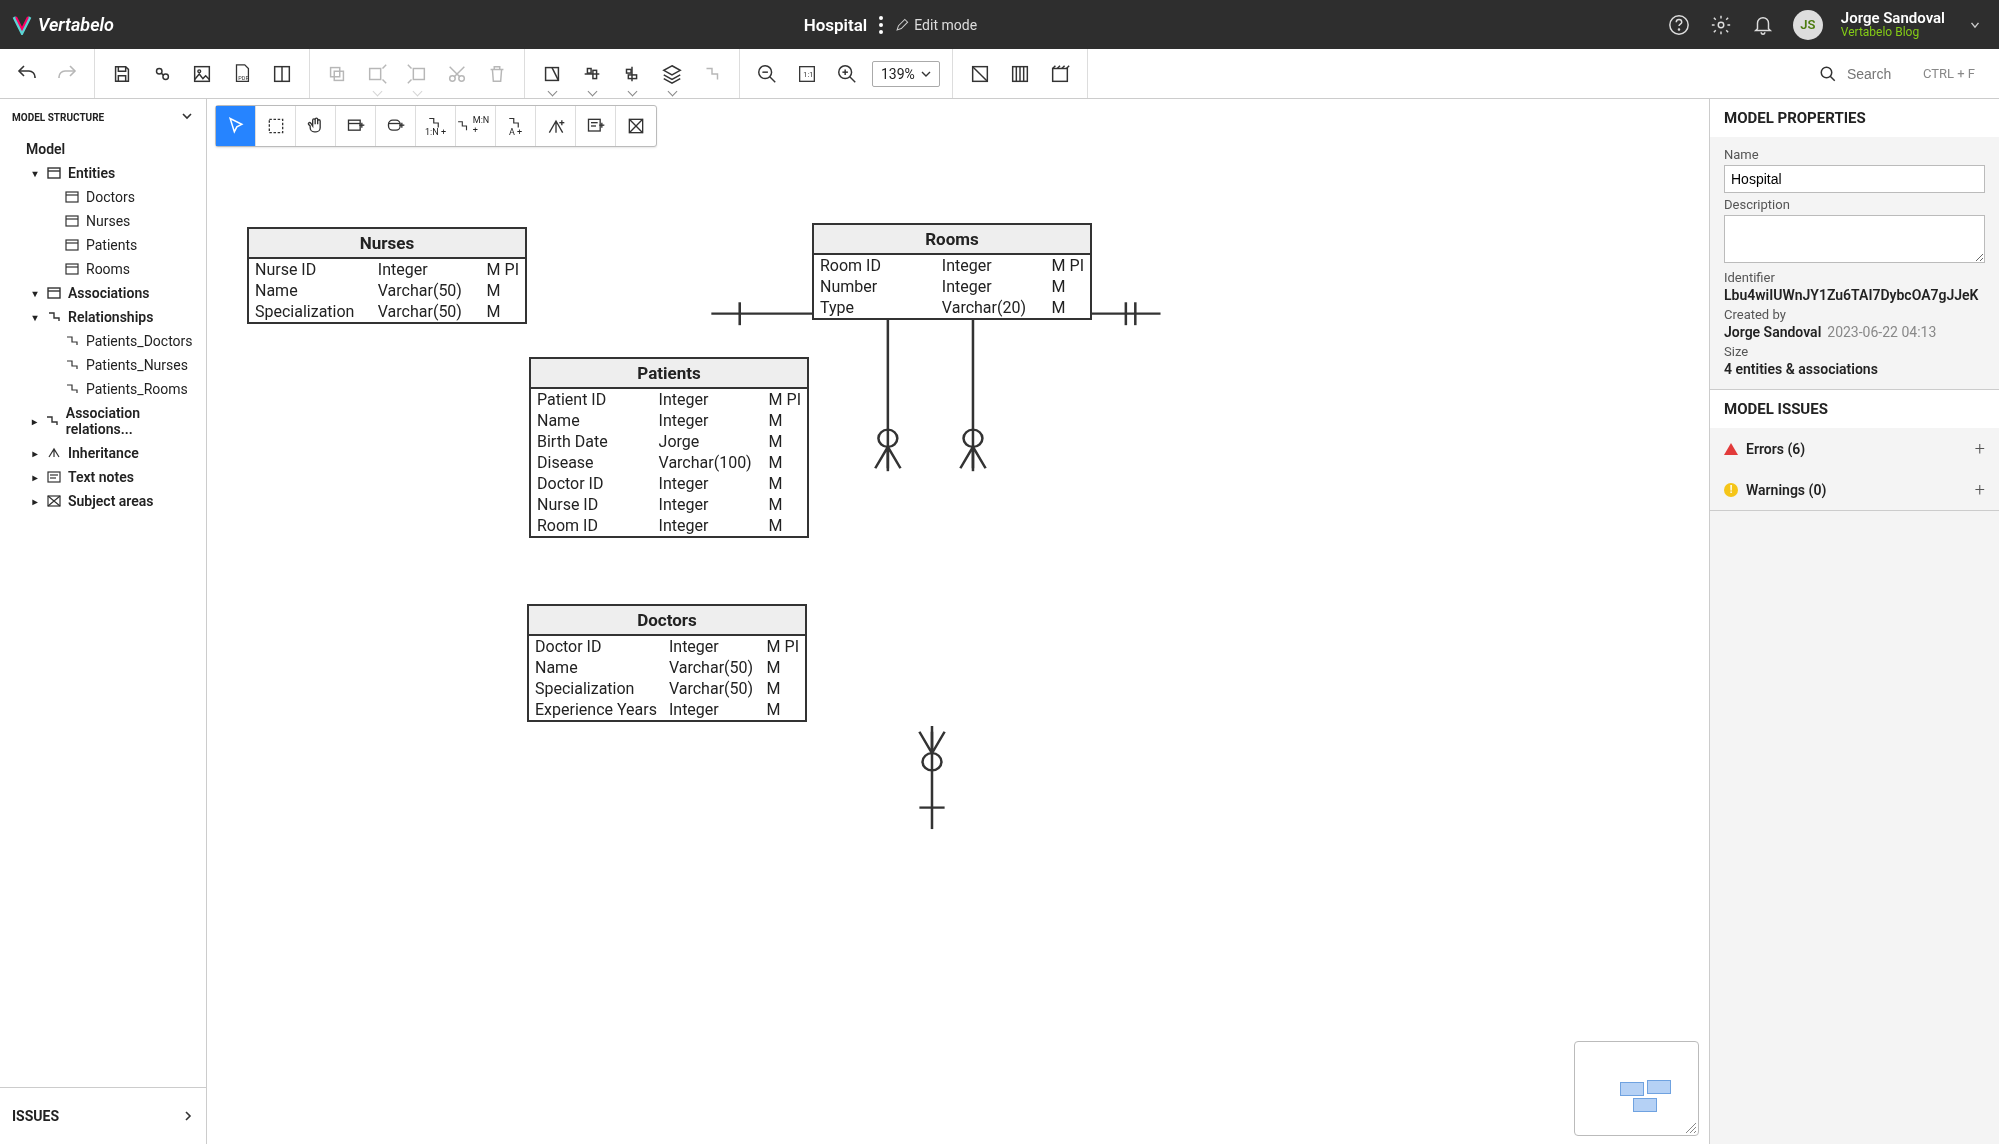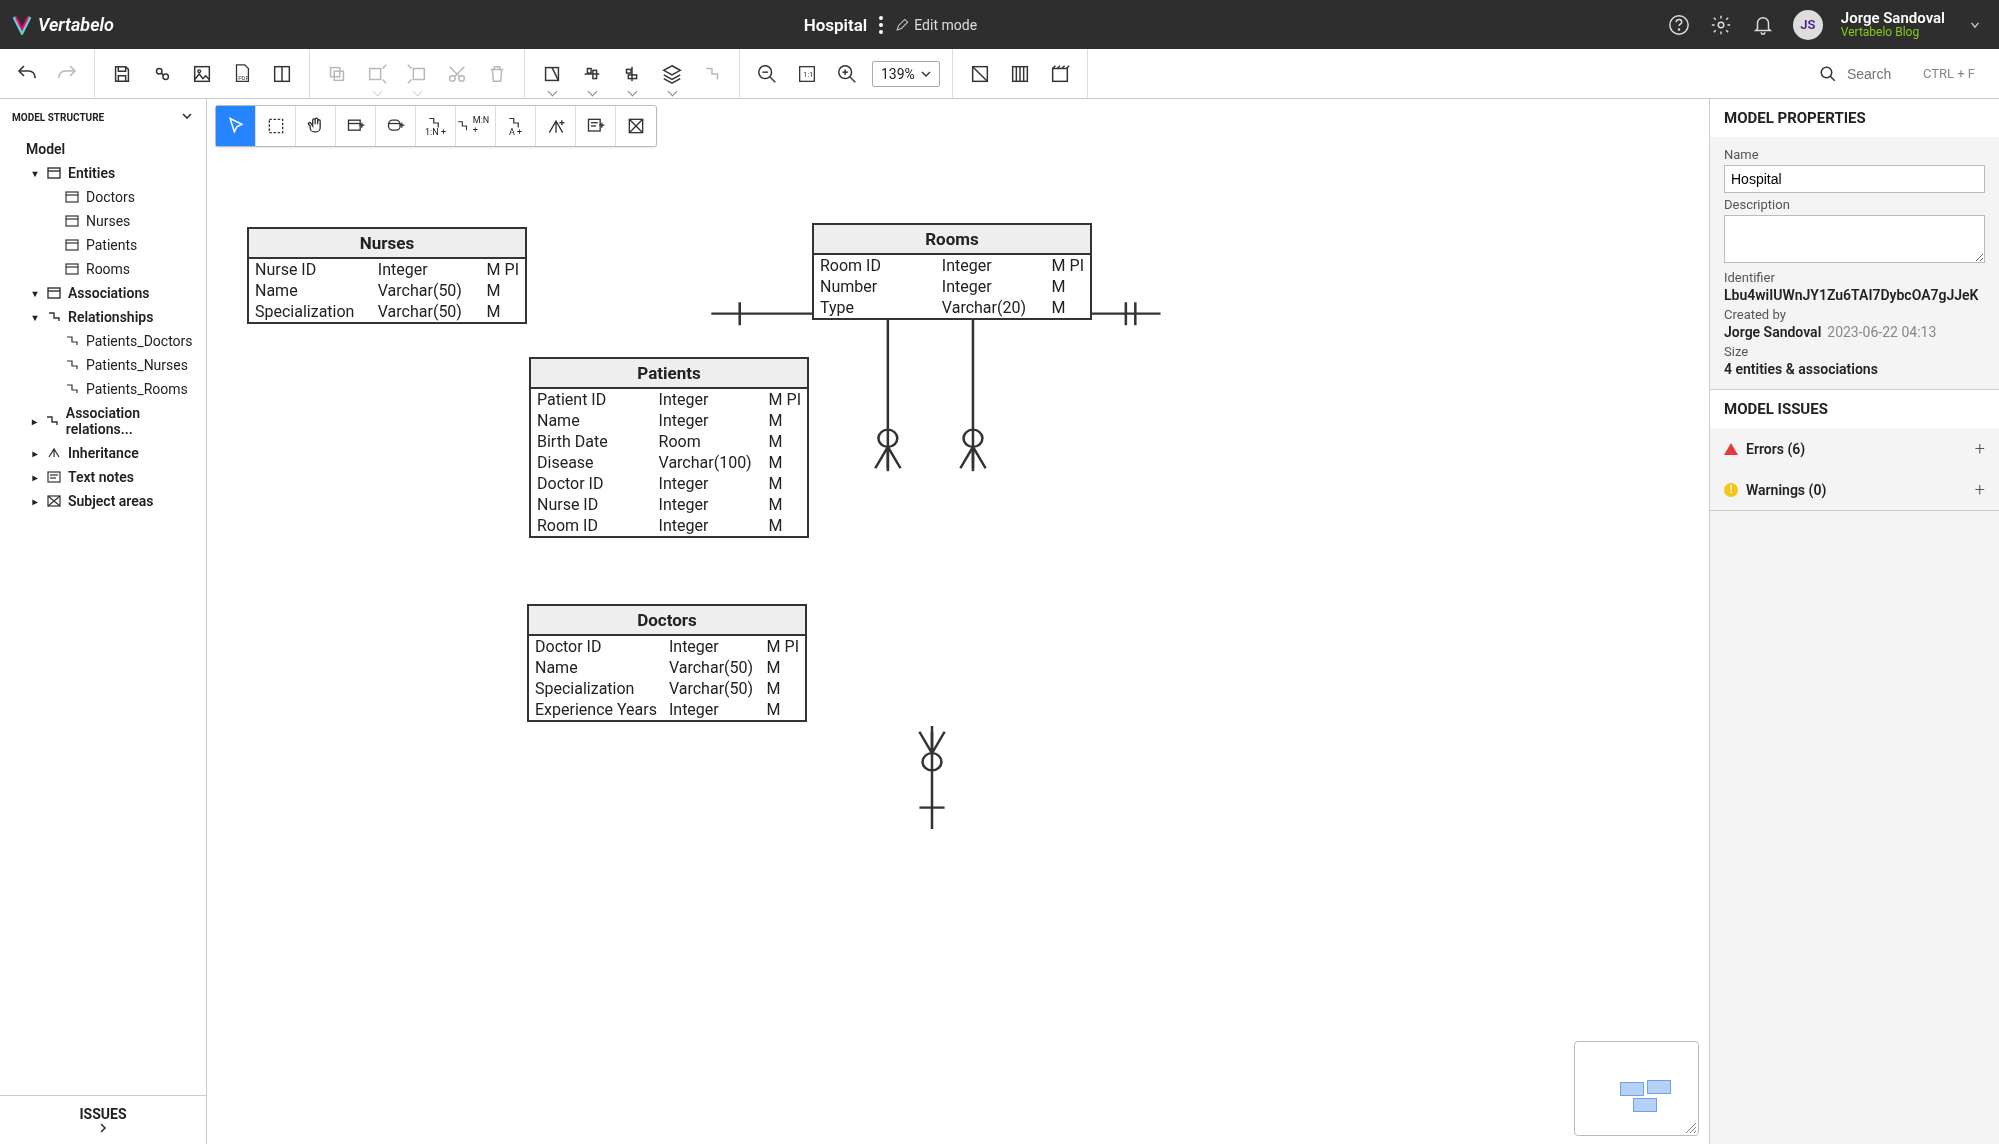--- a/index.html
+++ b/index.html
@@ -9,21 +9,21 @@
   .hdr{height:49px;background:#2e2e2e;color:#fff;display:flex;align-items:center;padding:0 12px;gap:3px;}
   .hdr .logo{display:flex;align-items:center;gap:6px;font-weight:600;font-size:18px;font-style:italic;}
   .hdr .logo svg{flex:0 0 auto;}
   .hdr .center{flex:1;display:flex;align-items:center;justify-content:center;gap:12px;}
   .hdr .modelname{font-size:17px;font-weight:600;}
   .hdr .kebab{display:flex;flex-direction:column;gap:3px;cursor:pointer;}
   .hdr .kebab span{width:4px;height:4px;background:#fff;border-radius:50%;}
   .hdr .edit{display:flex;align-items:center;gap:5px;color:#ddd;font-size:14px;cursor:pointer;}
   .hdr .right{display:flex;align-items:center;gap:18px;}
   .hdr .hicon{cursor:pointer;display:flex;align-items:center;justify-content:center;width:24px;height:24px;}
-  .hdr .avatar{width:30px;height:30px;border-radius:50%;background:#ddd;color:#4c1d95;display:flex;align-items:center;justify-content:center;font-weight:600;font-size:13px;}
+  .hdr .avatar{width:30px;height:30px;border-radius:50%;background:#ddd;color:#4d7c0f;display:flex;align-items:center;justify-content:center;font-weight:600;font-size:13px;}
   .hdr .user{display:flex;flex-direction:column;line-height:1.1;}
   .hdr .user .un{font-weight:600;font-size:15px;}
   .hdr .user .ub{font-size:12px;color:#84cc16;}
   
   .tbar{height:50px;border-bottom:1px solid #ccc;background:#fff;display:flex;align-items:center;}
   .tgroup{display:flex;align-items:center;height:100%;padding:8px 12px;border-right:1px solid #ddd;gap:10px;}
   .tgroup.last{border-right:none;margin-left:auto;}
   .tbtn{width:30px;height:30px;display:flex;align-items:center;justify-content:center;cursor:pointer;color:#333;}
   .tbtn.drop{position:relative;}
   .tbtn.drop::after{content:'';width:6px;height:6px;border-right:1px solid #888;border-bottom:1px solid #888;transform:rotate(45deg);position:absolute;bottom:-6px;left:50%;margin-left:-3px;}
@@ -37,21 +37,21 @@
   .sidebar{width:207px;border-right:1px solid #ccc;display:flex;flex-direction:column;background:#fff;}
   .sbhdr{display:flex;align-items:center;justify-content:space-between;padding:10px 12px;font-weight:700;font-size:10px;}
   .sbhdr .chev{cursor:pointer;}
   .sbtree{flex:1;overflow:auto;padding:2px 0 8px;}
   .node{display:flex;align-items:center;gap:6px;padding:4px 8px;cursor:pointer;}
   .node .tri{width:10px;text-align:center;font-size:10px;}
   .node .ic{width:16px;display:flex;align-items:center;justify-content:center;}
   .node.l1{padding-left:10px;font-weight:600;}
   .node.l2{padding-left:30px;font-weight:600;}
   .node.l3{padding-left:64px;font-weight:400;}
-  .sbissues{border-top:1px solid #ccc;padding:10px 12px;font-weight:700;display:flex;align-items:center;justify-content:space-between;cursor:pointer;flex-direction:column;}
+  .sbissues{border-top:1px solid #ccc;padding:20px 12px;font-weight:700;display:flex;align-items:center;justify-content:space-between;cursor:pointer;}
   
   .canvas{flex:1;position:relative;background:#fff;}
   .ctools{position:absolute;top:6px;left:8px;display:flex;background:#fff;border:1px solid #bbb;border-radius:3px;box-shadow:0 1px 2px rgba(0,0,0,.1);}
   .ctbtn{width:40px;height:40px;display:flex;align-items:center;justify-content:center;border-right:1px solid #ddd;cursor:pointer;}
   .ctbtn:last-child{border-right:none;}
   .ctbtn.active{background:#2684ff;color:#fff;}
   .ctbtn .sub{font-size:9px;margin-top:-3px;}
   
   .entity{position:absolute;border:2px solid #333;background:#fff;font-size:17px;}
   .entity .ehdr{background:#eee;text-align:center;font-weight:700;padding:4px 6px;border-bottom:2px solid #333;}
@@ -629,21 +629,21 @@
               <td class="t">Integer</td>
               <td class="f">M PI</td>
             </tr>
             <tr>
               <td class="n">Name</td>
               <td class="t">Integer</td>
               <td class="f">M</td>
             </tr>
             <tr>
               <td class="n">Birth Date</td>
-              <td class="t">Room</td>
+              <td class="t">Jorge</td>
               <td class="f">M</td>
             </tr>
             <tr>
               <td class="n">Disease</td>
               <td class="t">Varchar(100)</td>
               <td class="f">M</td>
             </tr>
             <tr>
               <td class="n">Doctor ID</td>
               <td class="t">Integer</td>

